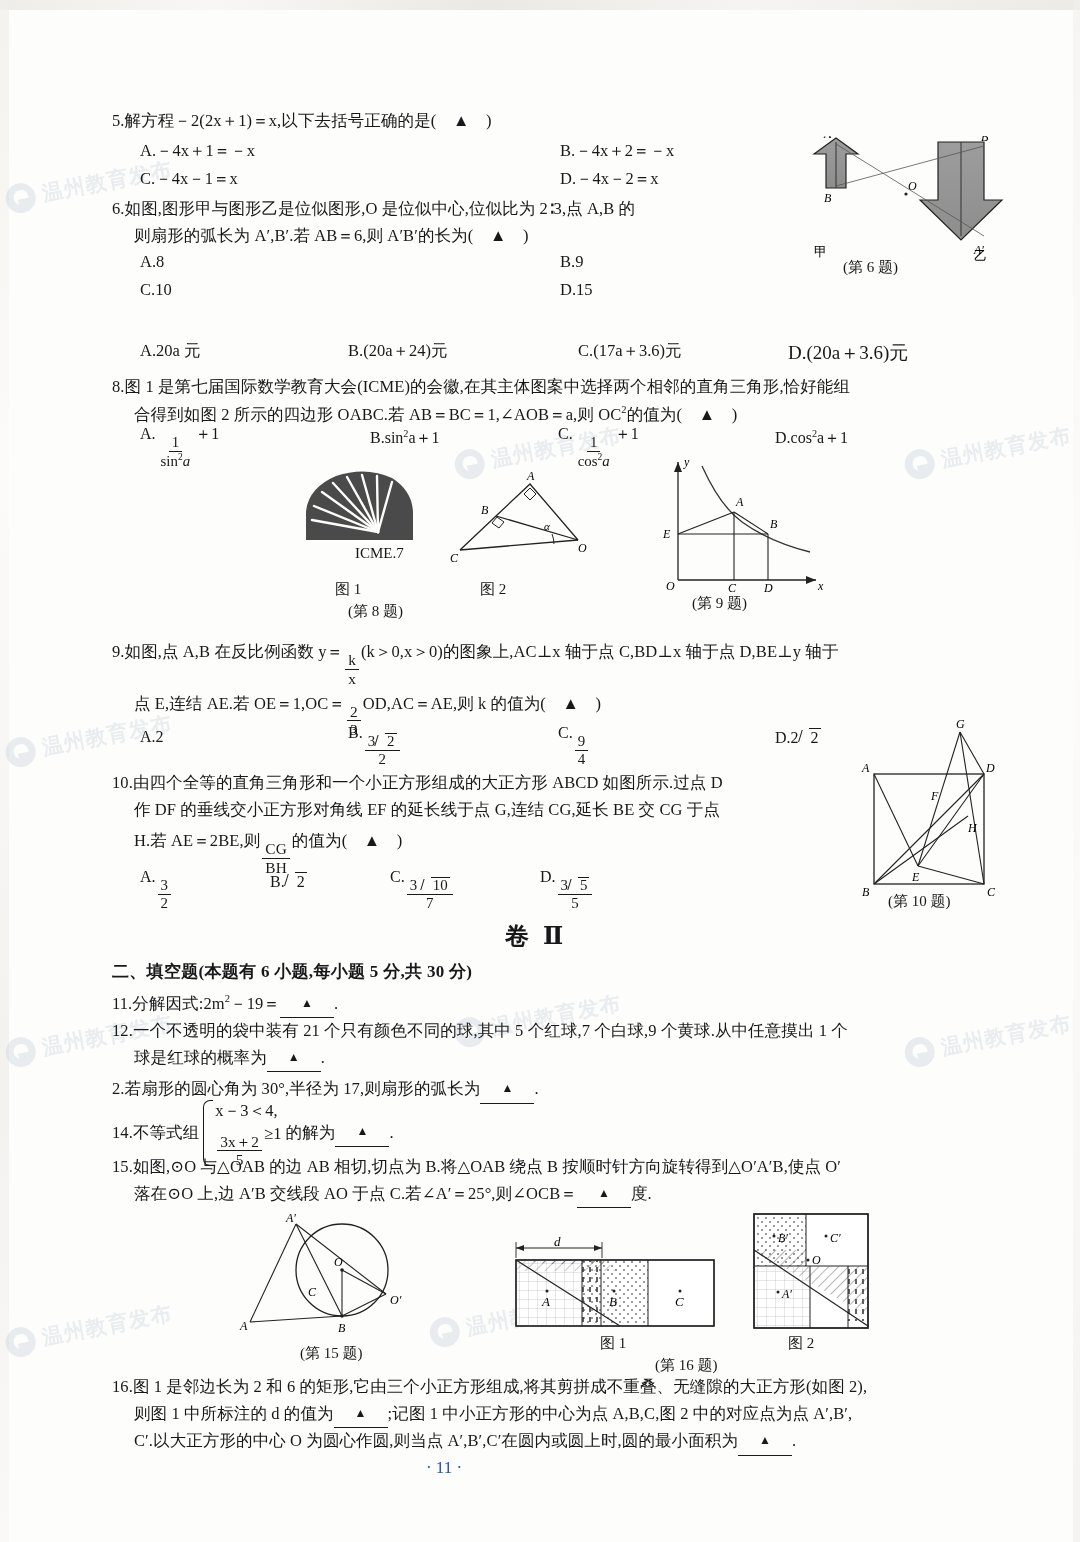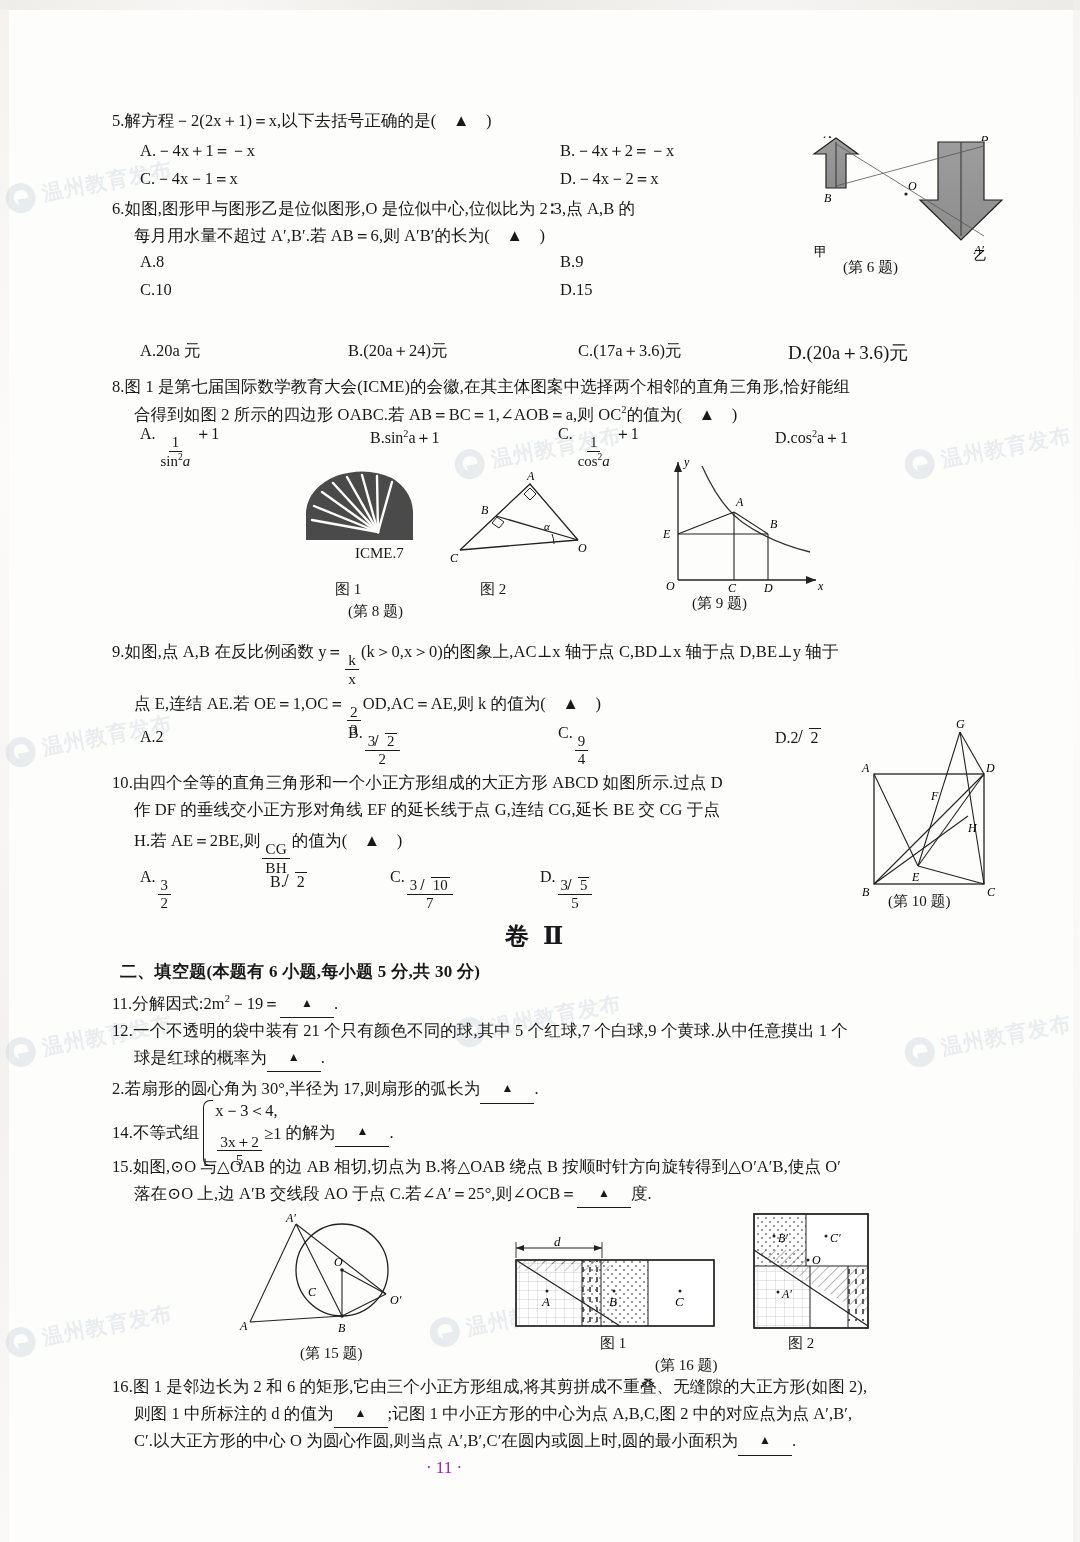--- a/index.html
+++ b/index.html
@@ -56,21 +56,21 @@
   
   .brace{display:inline-block;position:relative;vertical-align:middle;
         padding-left:16px;}
   .brace:before{content:"";position:absolute;left:4px;top:2px;bottom:2px;width:9px;
         border:1.4px solid #1a1a1a;border-right:none;border-radius:7px 0 0 7px;}
   .brace-rows{display:inline-flex;flex-direction:column;gap:2px;line-height:1.25;}
 
   
   .sec-head{position:absolute;font-weight:700;font-size:17px;letter-spacing:.3px;}
   .juan{position:absolute;font-size:24px;font-weight:700;letter-spacing:14px;}
-  .pageno{position:absolute;width:888px;text-align:center;font-size:17px;color:#a21caf;}
+  .pageno{position:absolute;width:888px;text-align:center;font-size:17px;color:#1d4ed8;}
 
   
   .cap{position:absolute;font-size:15px;text-align:center;white-space:nowrap;}
   .fig{position:absolute;}
   .fig svg{display:block;}
   text{font-family:"Liberation Serif","DejaVu Serif",serif;}
 </style>
 </head>
 <body>
 
@@ -120,21 +120,21 @@
   <div class="q" style="left:112px;top:108px;">
     <div class="ln">5.解方程－2(2x＋1)＝x,以下去括号正确的是(　▲　)</div>
   </div>
   <div class="opt" style="left:140px;top:140px;font-size:16.5px;">A.－4x＋1＝－x</div>
   <div class="opt" style="left:560px;top:140px;font-size:16.5px;">B.－4x＋2＝－x</div>
   <div class="opt" style="left:140px;top:168px;font-size:16.5px;">C.－4x－1＝x</div>
   <div class="opt" style="left:560px;top:168px;font-size:16.5px;">D.－4x－2＝x</div>
 
   <div class="q" style="left:112px;top:196px;">
     <div class="ln">6.如图,图形甲与图形乙是位似图形,O 是位似中心,位似比为 2∶3,点 A,B 的</div>
-    <div class="ln indent">每月用水量不超过 A′,B′.若 AB＝6,则 A′B′的长为(　▲　)</div>
+    <div class="ln indent">则扇形的弧长为 A′,B′.若 AB＝6,则 A′B′的长为(　▲　)</div>
   </div>
   <div class="opt" style="left:140px;top:252px;font-size:16.5px;">A.8</div>
   <div class="opt" style="left:560px;top:252px;font-size:16.5px;">B.9</div>
   <div class="opt" style="left:140px;top:280px;font-size:16.5px;">C.10</div>
   <div class="opt" style="left:560px;top:280px;font-size:16.5px;">D.15</div>
 
   <div class="fig" style="left:788px;top:136px;">
     <svg width="230" height="125" viewBox="0 0 230 125">
       <defs>
         <linearGradient id="arrg" x1="0" y1="0" x2="0" y2="1">
@@ -348,21 +348,21 @@
       <text x="75" y="84" font-size="12" font-style="italic">F</text>
       <text x="112" y="116" font-size="12" font-style="italic">H</text>
     </svg>
   </div>
   <div class="cap" style="left:888px;top:892px;">(第 10 题)</div>
 
   <div class="juan" style="left:505px;top:920px;">
     <span>卷</span><span>Ⅱ</span>
   </div>
 
-  <div class="sec-head" style="left:112px;top:960px;margin-left:8px;">二、填空题(本题有 6 小题,每小题 5 分,共 30 分)</div>
+  <div class="sec-head" style="left:112px;top:960px;">二、填空题(本题有 6 小题,每小题 5 分,共 30 分)</div>
 
   <div class="q" style="left:112px;top:990px;">
     <div class="ln">
       <span>11.分解因式:2m</span><sup>2</sup><span>－19＝</span><span class="blank"><span class="tri">▲</span></span><span>.</span>
     </div>
   </div>
 
   <div class="q" style="left:112px;top:1018px;">
     <div class="ln">12.一个不透明的袋中装有 21 个只有颜色不同的球,其中 5 个红球,7 个白球,9 个黄球.从中任意摸出 1 个</div>
     <div class="ln indent">

